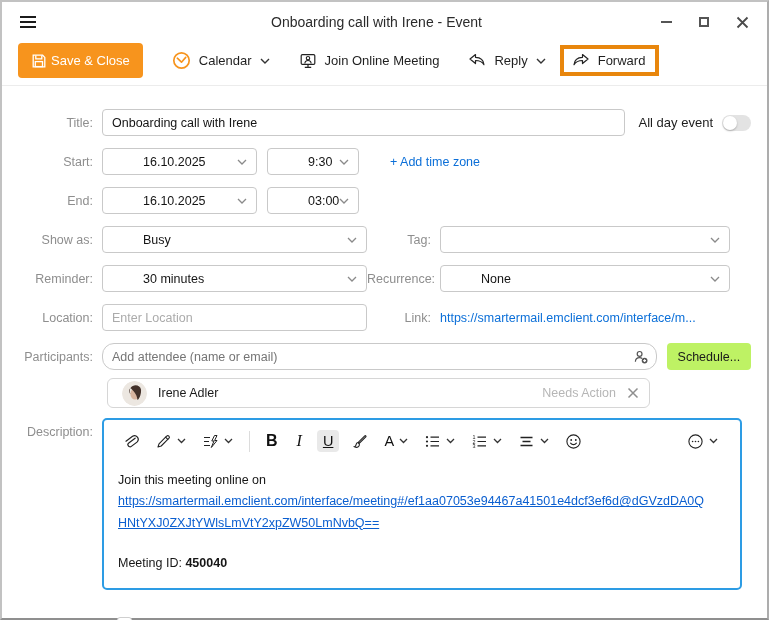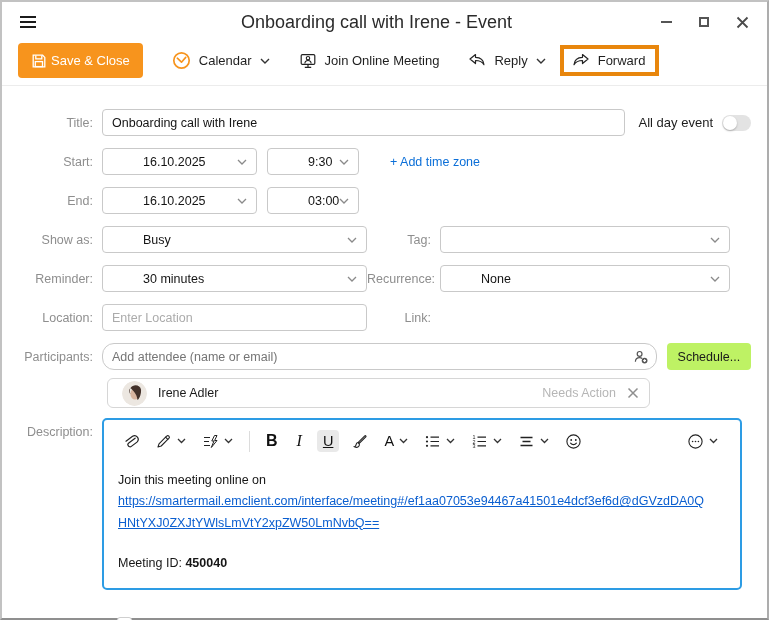--- a/index.html
+++ b/index.html
@@ -6,21 +6,21 @@
   html,body { width:769px; height:620px; background:#fff; }
   body { font-family:"Liberation Sans", sans-serif; }
   .window {
     width:769px; height:620px; background:#fff; position:relative;
     border:2px solid #c2c2c2; border-right-color:#adadad; border-bottom-color:#8f8f8f;
   }
   
   .titlebar { height:40px; display:flex; align-items:center; padding:0 18px; position:relative; }
   .hamburger { display:flex; flex-direction:column; gap:3px; cursor:pointer; }
   .hamburger span { display:block; width:16px; height:2px; background:#1b1b1b; }
-  .win-title { position:absolute; left:0; right:16px; text-align:center; font-size:18px; color:#2b2b2b; pointer-events:none; }
+  .win-title { position:absolute; left:0; right:16px; text-align:center; font-size:14px; color:#2b2b2b; pointer-events:none; }
   .win-controls { margin-left:auto; display:flex; align-items:center; gap:27px; z-index:2; }
   .min-bar { width:11px; height:2px; background:#555; display:block; }
   .max-box { width:10px; height:10px; border:2px solid #555; display:block; }
   
   .toolbar { display:flex; align-items:center; height:44px; padding:0 16px 6px 16px; border-bottom:1px solid #ececec; }
   .btn-primary { background:#F7941D; color:#fff; border:none; border-radius:4px; height:35px;
     display:flex; align-items:center; gap:4px; padding:0 13px; font-size:13px; font-family:inherit; cursor:pointer; }
   .tb-item { display:flex; align-items:center; gap:8px; font-size:13px; color:#1f1f1f; margin-left:29px; cursor:pointer; background:none; border:none; font-family:inherit; }
   .annotation-box { border:4px solid #E8860D; margin-left:14px; padding:4px 10px 4px 8px; display:flex; align-items:center; }
   .annotation-box .tb-item { margin-left:0; }
@@ -259,20 +259,21 @@
               <path d="M1 1l4 4 4-4" fill="none" stroke="#8a8a8a" stroke-width="1.3"></path>
             </svg>
           </span>
       </div>
     </div>
 
     <div class="row">
       <span class="lbl">Location:</span>
       <input class="field w-left" placeholder="Enter Location" style="">
       <span class="rlbl">Link:</span>
+      <span class="link-text">https://smartermail.emclient.com/interface/m...</span>
     </div>
 
     <div class="row">
       <span class="lbl">Participants:</span>
       <div class="field w-part" style="padding-right:6px;">
         <input style="border: none; outline: none; flex: 1 1 0%; font-size: 12.5px; font-family: inherit; color: rgb(20, 20, 20);" placeholder="Add attendee (name or email)">
         <span>
           <svg width="18" height="18" viewBox="0 0 18 18">
               <circle cx="7.6" cy="5.9" r="2.4" fill="none" stroke="#555" stroke-width="1.2"></circle>
               <path d="M3.4 13.8c0-2.6 1.8-4.1 4.2-4.1 1 0 1.9.3 2.6.8" fill="none" stroke="#555" stroke-width="1.2"></path>

